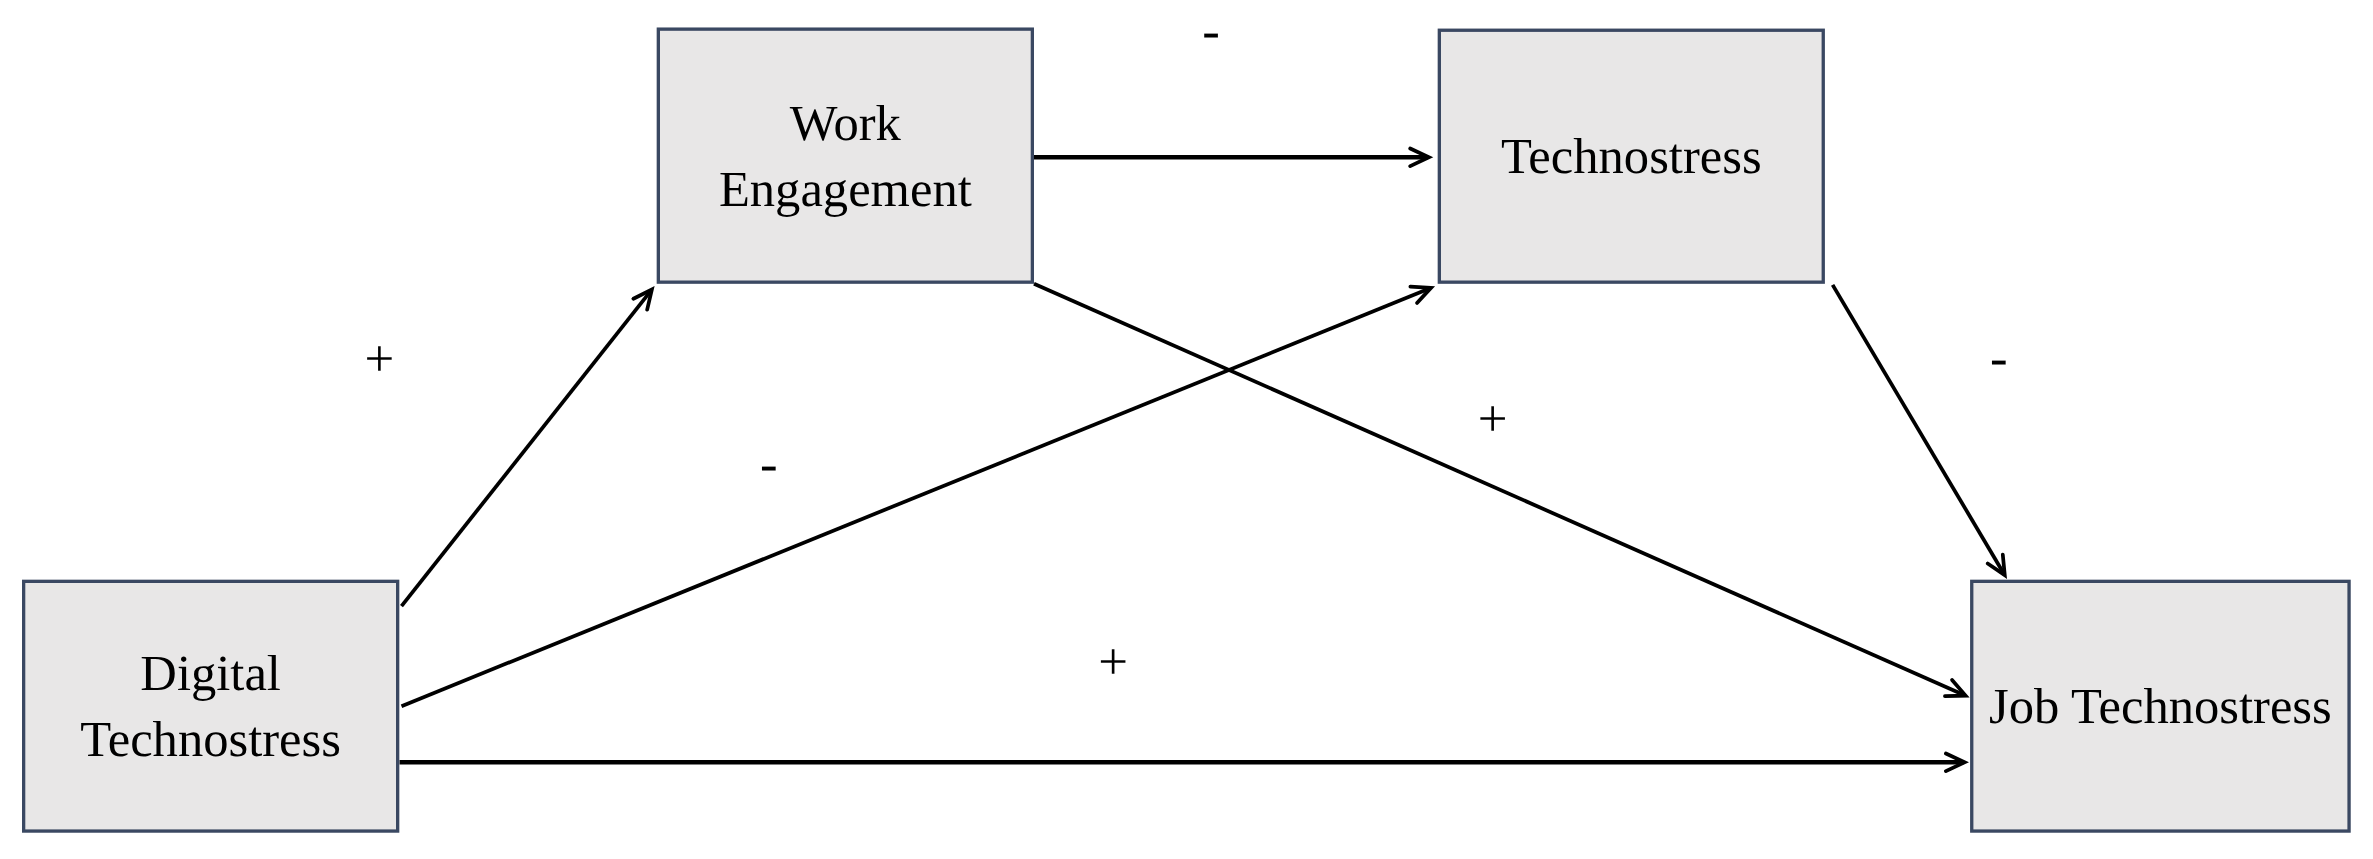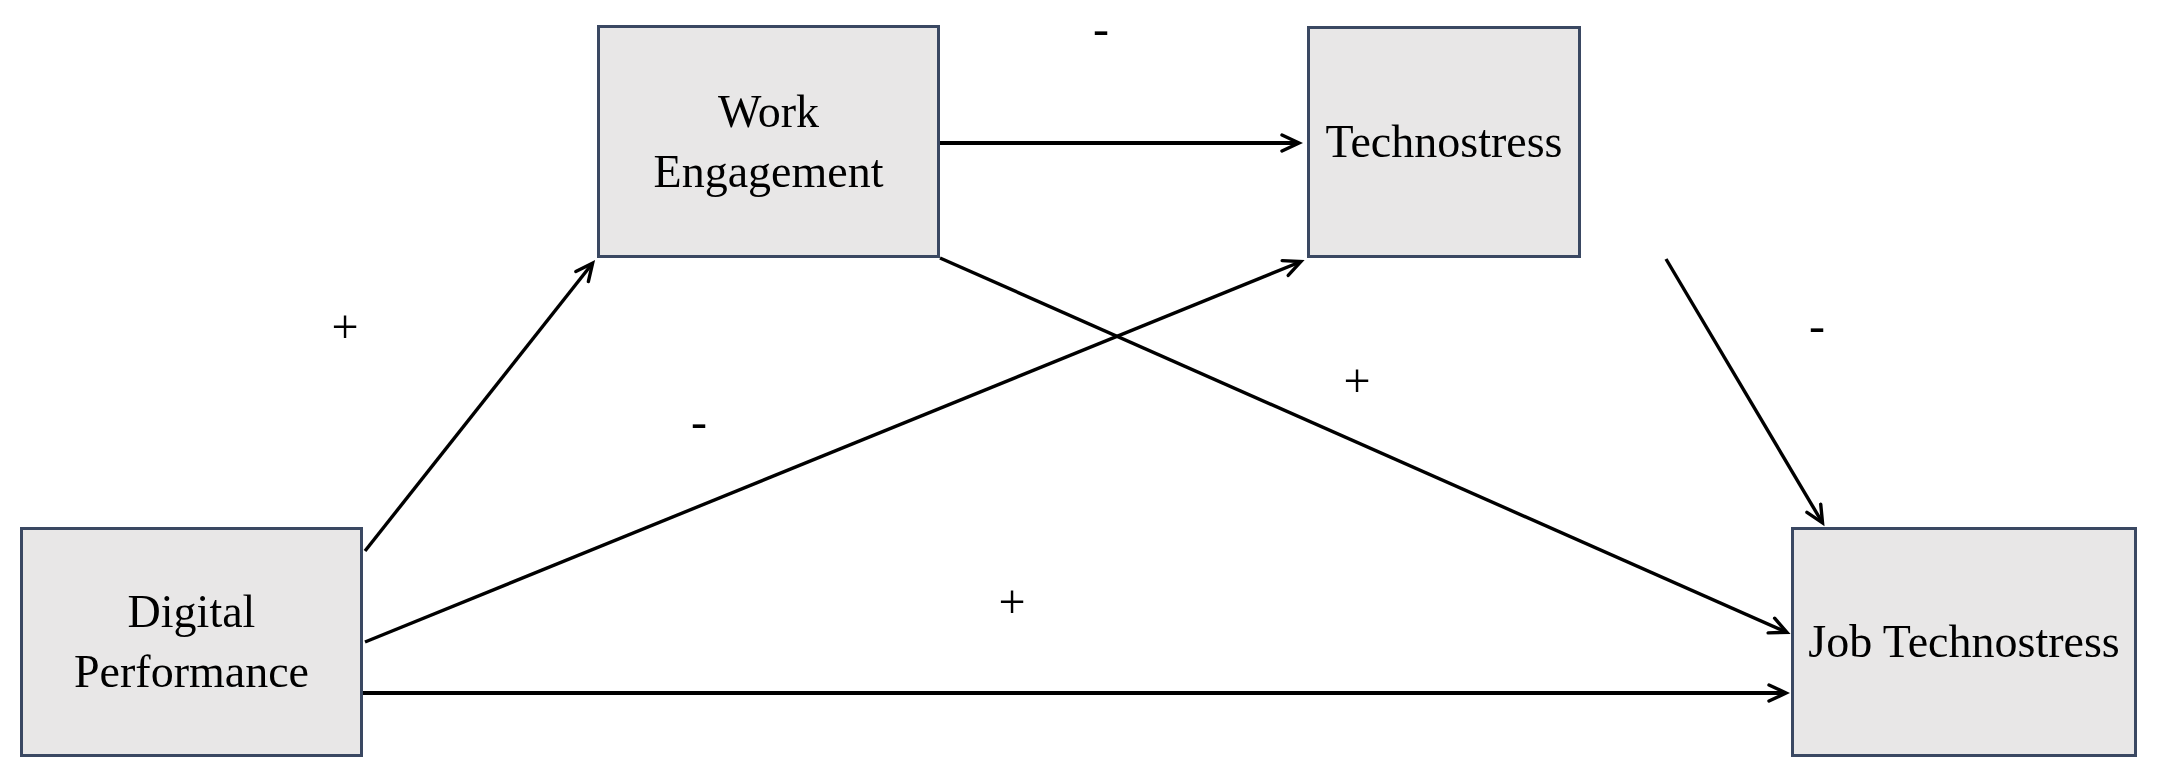--- a/index.html
+++ b/index.html
@@ -34,21 +34,21 @@
     font-size: 46px;
     line-height: 1.3;
     color: #000000;
   }
   .node-label {
     display: block;
     padding: 0 10px;
   }
   .node-dc { left: 20px;   top: 527px; width: 343px; height: 230px; }
   .node-we { left: 597px;  top: 25px;  width: 343px; height: 233px; }
-  .node-ts { left: 1307px; top: 26px;  width: 274px; height: 232px; }
+  .node-ts { left: 1307px; top: 26px;  width: 352px; height: 232px; }
   .node-jp { left: 1791px; top: 527px; width: 346px; height: 230px; }
   .sign {
     position: absolute;
     transform: translate(-50%, -50%);
     font-size: 48px;
     color: #000000;
     line-height: 1;
     white-space: nowrap;
   }
   .sign-dc-we { left: 345px;  top: 327px; }
@@ -77,21 +77,21 @@
     <line x1="365" y1="642" x2="1300" y2="262" stroke="#000000" stroke-width="3.4" marker-end="url(#arrowhead)"></line>
 
     <line x1="940" y1="258" x2="1786" y2="632" stroke="#000000" stroke-width="3.4" marker-end="url(#arrowhead)"></line>
 
     <line x1="1666" y1="259" x2="1822" y2="522" stroke="#000000" stroke-width="3.4" marker-end="url(#arrowhead)"></line>
 
     <line x1="363" y1="693" x2="1785" y2="693" stroke="#000000" stroke-width="4.2" marker-end="url(#arrowhead)"></line>
   </svg>
 
   <div class="node node-dc">
-    <span class="node-label">Digital Performance</span>
+    <span class="node-label">Digital Technostress</span>
   </div>
 
   <div class="node node-we">
     <span class="node-label">Work Engagement</span>
   </div>
 
   <div class="node node-ts">
     <span class="node-label">Technostress</span>
   </div>
 

